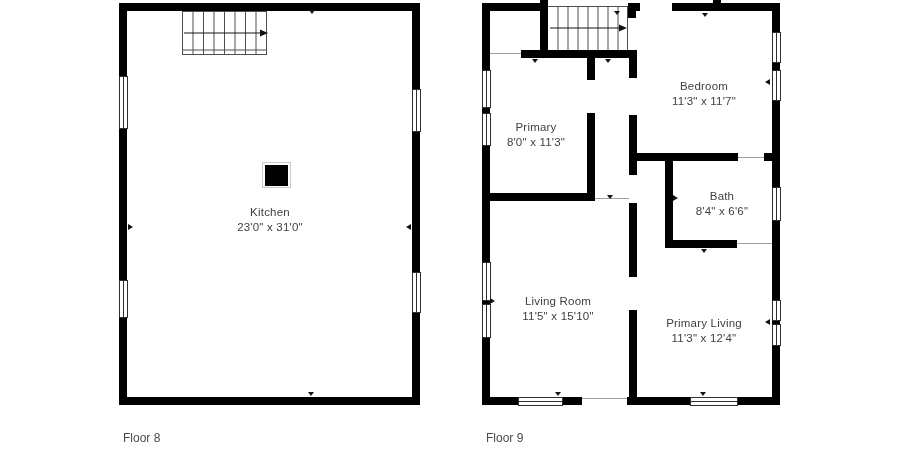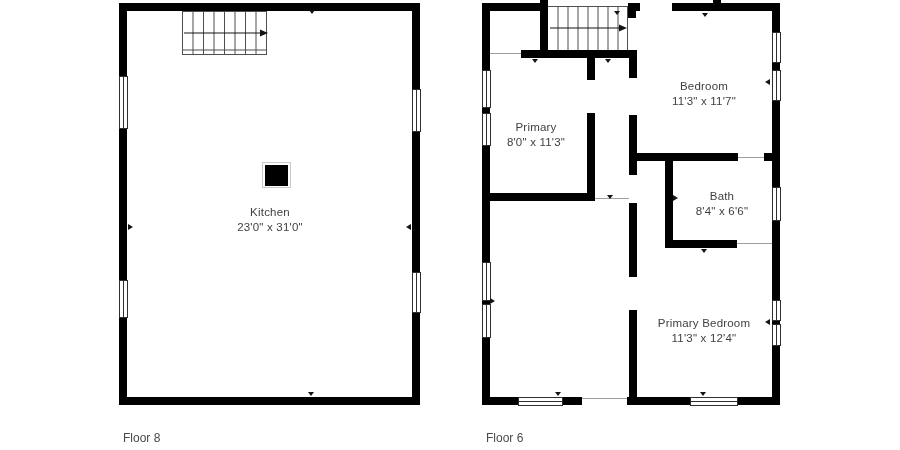--- a/index.html
+++ b/index.html
@@ -231,22 +231,26 @@
     <div class="room-label" style="left:704px;top:79px">
       <span>Bedroom</span>
       <span class="dims">11'3" x 11'7"</span>
     </div>
 
     <div class="room-label" style="left:722px;top:189px">
       <span>Bath</span>
       <span class="dims">8'4" x 6'6"</span>
     </div>
 
+    <div class="room-label" style="left:558px;top:294px">
+      <span>Living Room</span>
+      <span class="dims">11'5" x 15'10"</span>
+    </div>
 
     <div class="room-label" style="left:704px;top:316px">
-      <span>Primary Bedroom</span>
+      <span>Primary Living</span>
       <span class="dims">11'3" x 12'4"</span>
     </div>
 
     <div class="floor-label" style="left:123px;top:431px">Floor 8</div>
-    <div class="floor-label" style="left:486px;top:431px">Floor 6</div>
+    <div class="floor-label" style="left:486px;top:431px">Floor 9</div>
   </div>
 </div>
 
 </body></html>

